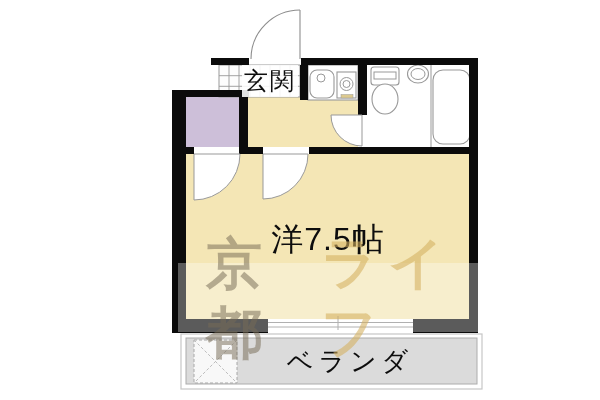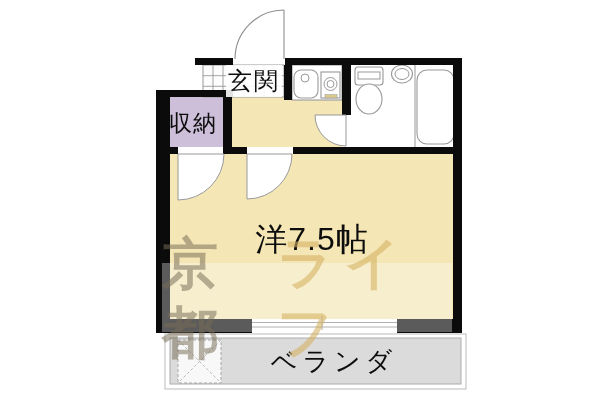--- a/index.html
+++ b/index.html
@@ -1,18 +1,19 @@
 <!DOCTYPE html>
 <html style="--wall: #0b0b0b; --room_fill: #f4e6b5; --storage_fill: #cdbfd9; --veranda_fill: #dbdbdb; --outline: #999999; --watermark_bg: rgba(255,255,255,0.33); --watermark_part1: rgba(118,108,86,0.52); --watermark_part2: rgba(212,176,94,0.58);"><head>
 <meta charset="utf-8">
 <style>
   html,body{margin:0;padding:0;background:#ffffff;}
   #canvas{
     position:relative;width:584px;height:400px;background:#fff;overflow:hidden;
     font-family:"Liberation Sans","DejaVu Sans",sans-serif;
+    margin-left:16px;
   }
   #plan-svg{position:absolute;left:0;top:0;}
 
   
   .wall{fill:var(--wall,#0b0b0b);}
   .room{fill:var(--room_fill,#f4e6b5);}
   .storage{fill:var(--storage_fill,#cdbfd9);}
   .bathroom{fill:#ffffff;}
   .tile{fill:#fdfdfd;stroke:var(--outline,#999);stroke-width:1;}
   .gridline{stroke:var(--outline,#999);stroke-width:0.9;fill:none;}
@@ -38,21 +39,21 @@
   #room-label{left:170px;top:218px;width:284px;text-align:center;
     font-size:32px;letter-spacing:1px;}
   #veranda-label{left:204px;top:344px;width:260px;text-align:center;
     font-size:26px;letter-spacing:5px;}
 
   #watermark{
     position:absolute;left:162px;top:263px;width:290px;height:69px;
     background:var(--watermark_bg,rgba(255,255,255,0.33));
     display:flex;align-items:center;justify-content:center;
     font-size:56px;font-weight:bold;letter-spacing:10px;line-height:69px;
-    z-index:5;pointer-events:none;
+    z-index:5;pointer-events:none;padding-left:28px;
   }
   #watermark .wm1{color:var(--watermark_part1,rgba(120,110,88,0.50));}
   #watermark .wm2{color:var(--watermark_part2,rgba(214,178,96,0.55));font-family:Liberation Serif, serif;}
 </style>
 </head>
 <body>
 
 <div id="canvas">
 
   <svg id="plan-svg" width="600" height="400" viewBox="0 0 600 400">
@@ -133,21 +134,20 @@
         <line class="arcline" x1="284" y1="59" x2="284" y2="10"></line>
         <path class="arcline" d="M284 10 A49 49 0 0 0 235 59"></path>
       </g>
       <path class="door" d="M178 154 L224 154 A46 46 0 0 1 178 200 Z"></path>
       <path class="door" d="M247 154 L292 154 A45 45 0 0 1 247 199 Z"></path>
       <path class="door" d="M346 115 L315 115 A31 31 0 0 0 346 146 Z"></path>
     </g>
   </svg>
 
   <div class="label" id="genkan-label">玄関</div>
-  <div class="label" id="storage-label">収納</div>
   <div class="label" id="room-label">洋7.5帖</div>
   <div class="label" id="veranda-label">ベランダ</div>
 
   <div id="watermark">
     <span class="wm1">京都</span>
       <span class="wm2">ライフ</span>
   </div>
 
 </div>
 

